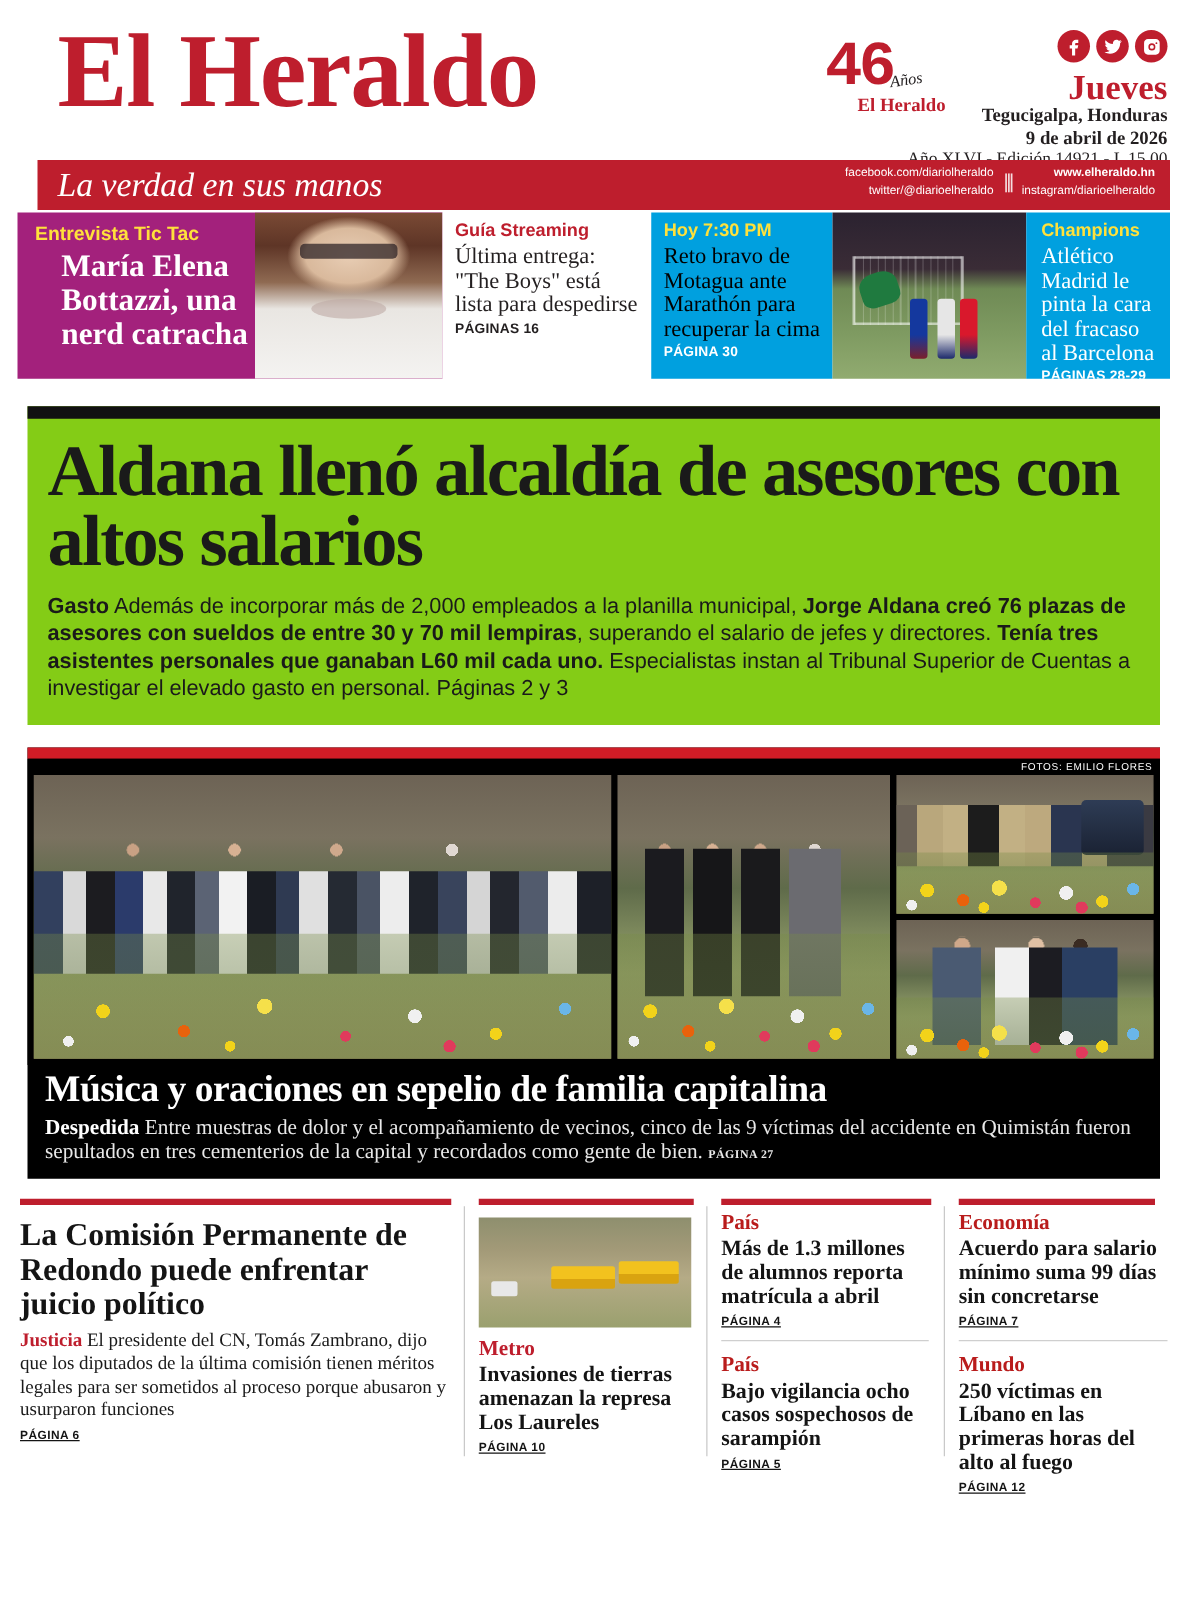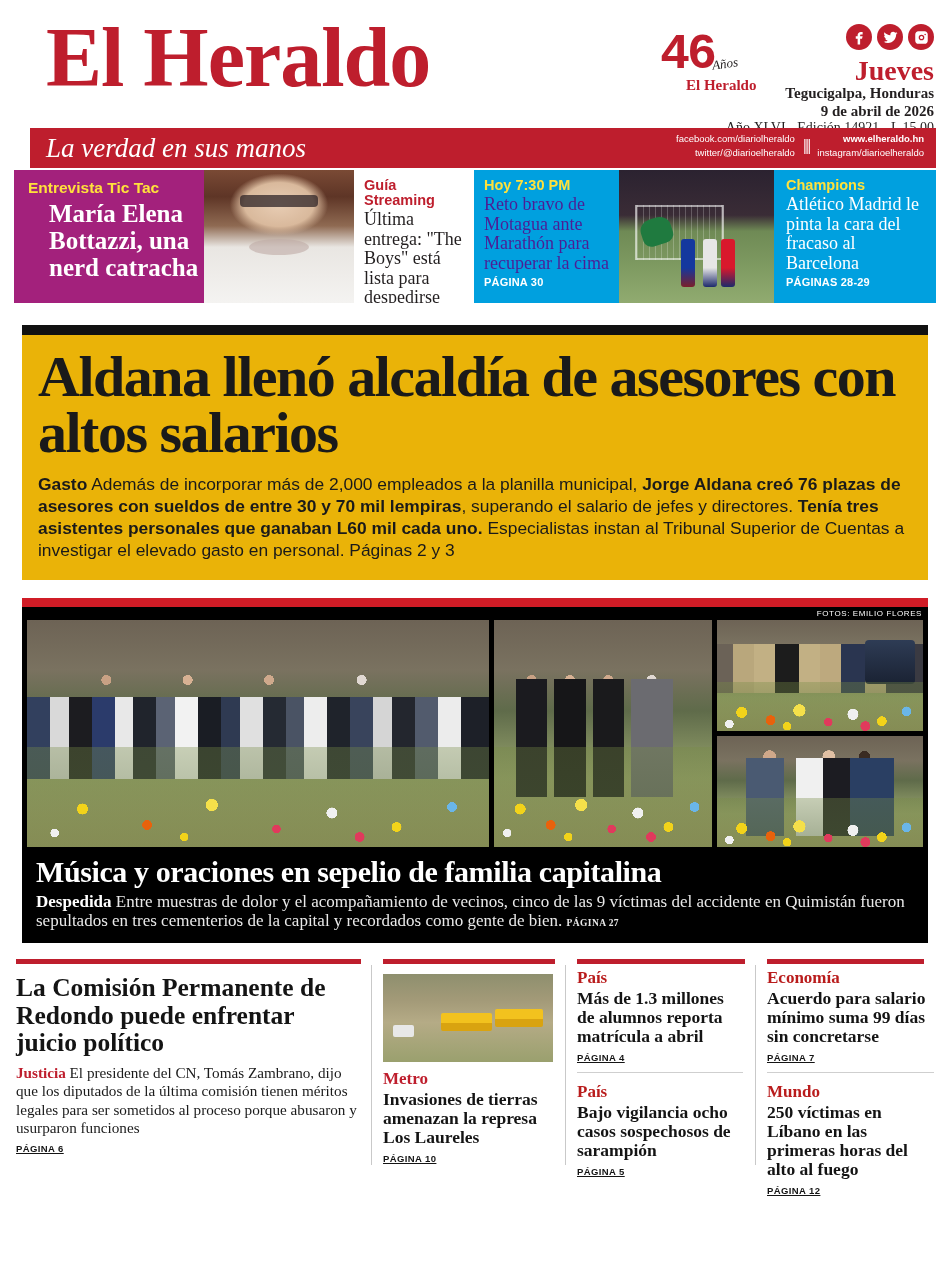--- a/index.html
+++ b/index.html
@@ -91,32 +91,32 @@
   }
   .photo-face::before {
     content:""; position:absolute; left:24%; top:19%; width:52%; height:9%;
     background: rgba(40,30,35,.72); border-radius: 4px;
   }
   .photo-face::after {
     content:""; position:absolute; left:30%; top:52%; width:40%; height:12%;
     background: rgba(190,170,165,.6); border-radius: 50%;
   }
 
-  .tz-stream { width: 120px; background: #ffffff; padding: 8px 6px 0 10px; }
+  .tz-stream { width: 167px; background: #ffffff; padding: 8px 6px 0 10px; }
   .tz-stream .tz-kicker { color: #BE1E2D; font-size: 14.5px; }
   .tz-stream .tz-text {
     color: #231F20; font-family: "Liberation Serif", serif;
     font-size: 18px; margin-top: 2px;
   }
   .tz-stream .tz-page { color: #231F20; margin-top: 3px; display: block; }
 
   .tz-hoy { width: 145px; background: #00A0DF; padding: 8px 6px 0 10px; }
   .tz-hoy .tz-kicker { color: #FFE13B; font-size: 14.5px; }
   .tz-hoy .tz-text {
-    color: #4c1d95; font-family: "Liberation Serif", serif;
+    color: #000000; font-family: "Liberation Serif", serif;
     font-size: 18px; margin-top: 2px;
   }
   .tz-hoy .tz-page { color: #ffffff; margin-top: 3px; display: block; }
 
   .tz-sportpic {
     width: 155px;
     background:
       linear-gradient(180deg,#2b2230 0%, #3a2c36 34%, #6f8a55 46%, #7e9a61 72%, #91ab70 100%);
     position: relative;
   }
@@ -138,21 +138,21 @@
 
   .tz-champ { flex: 1; background: #00A0DF; padding: 8px 8px 0 12px; }
   .tz-champ .tz-kicker { color: #FFE13B; font-size: 14.5px; }
   .tz-champ .tz-text {
     color: #ffffff; font-family: "Liberation Serif", serif;
     font-size: 18px; margin-top: 2px;
   }
   .tz-champ .tz-page { color: #ffffff; margin-top: 3px; display: block; }
 
   
-  .lead { margin: 22px 22px 0 22px; background: #eab308; }
+  .lead { margin: 22px 22px 0 22px; background: #84cc16; }
   .lead-rule { height: 10px; background: #111111; }
   .lead-inner { padding: 14px 16px 18px 16px; }
   .lead-head {
     font-family: "Liberation Serif", serif; font-weight: bold;
     font-size: 58px; line-height: 0.96; color: #1a1a1a;
     letter-spacing: -1.5px; text-align: left;
   }
   .lead-deck {
     margin-top: 14px; font-size: 17.4px; line-height: 1.26; color: #1a1a1a;
     text-align: left;

